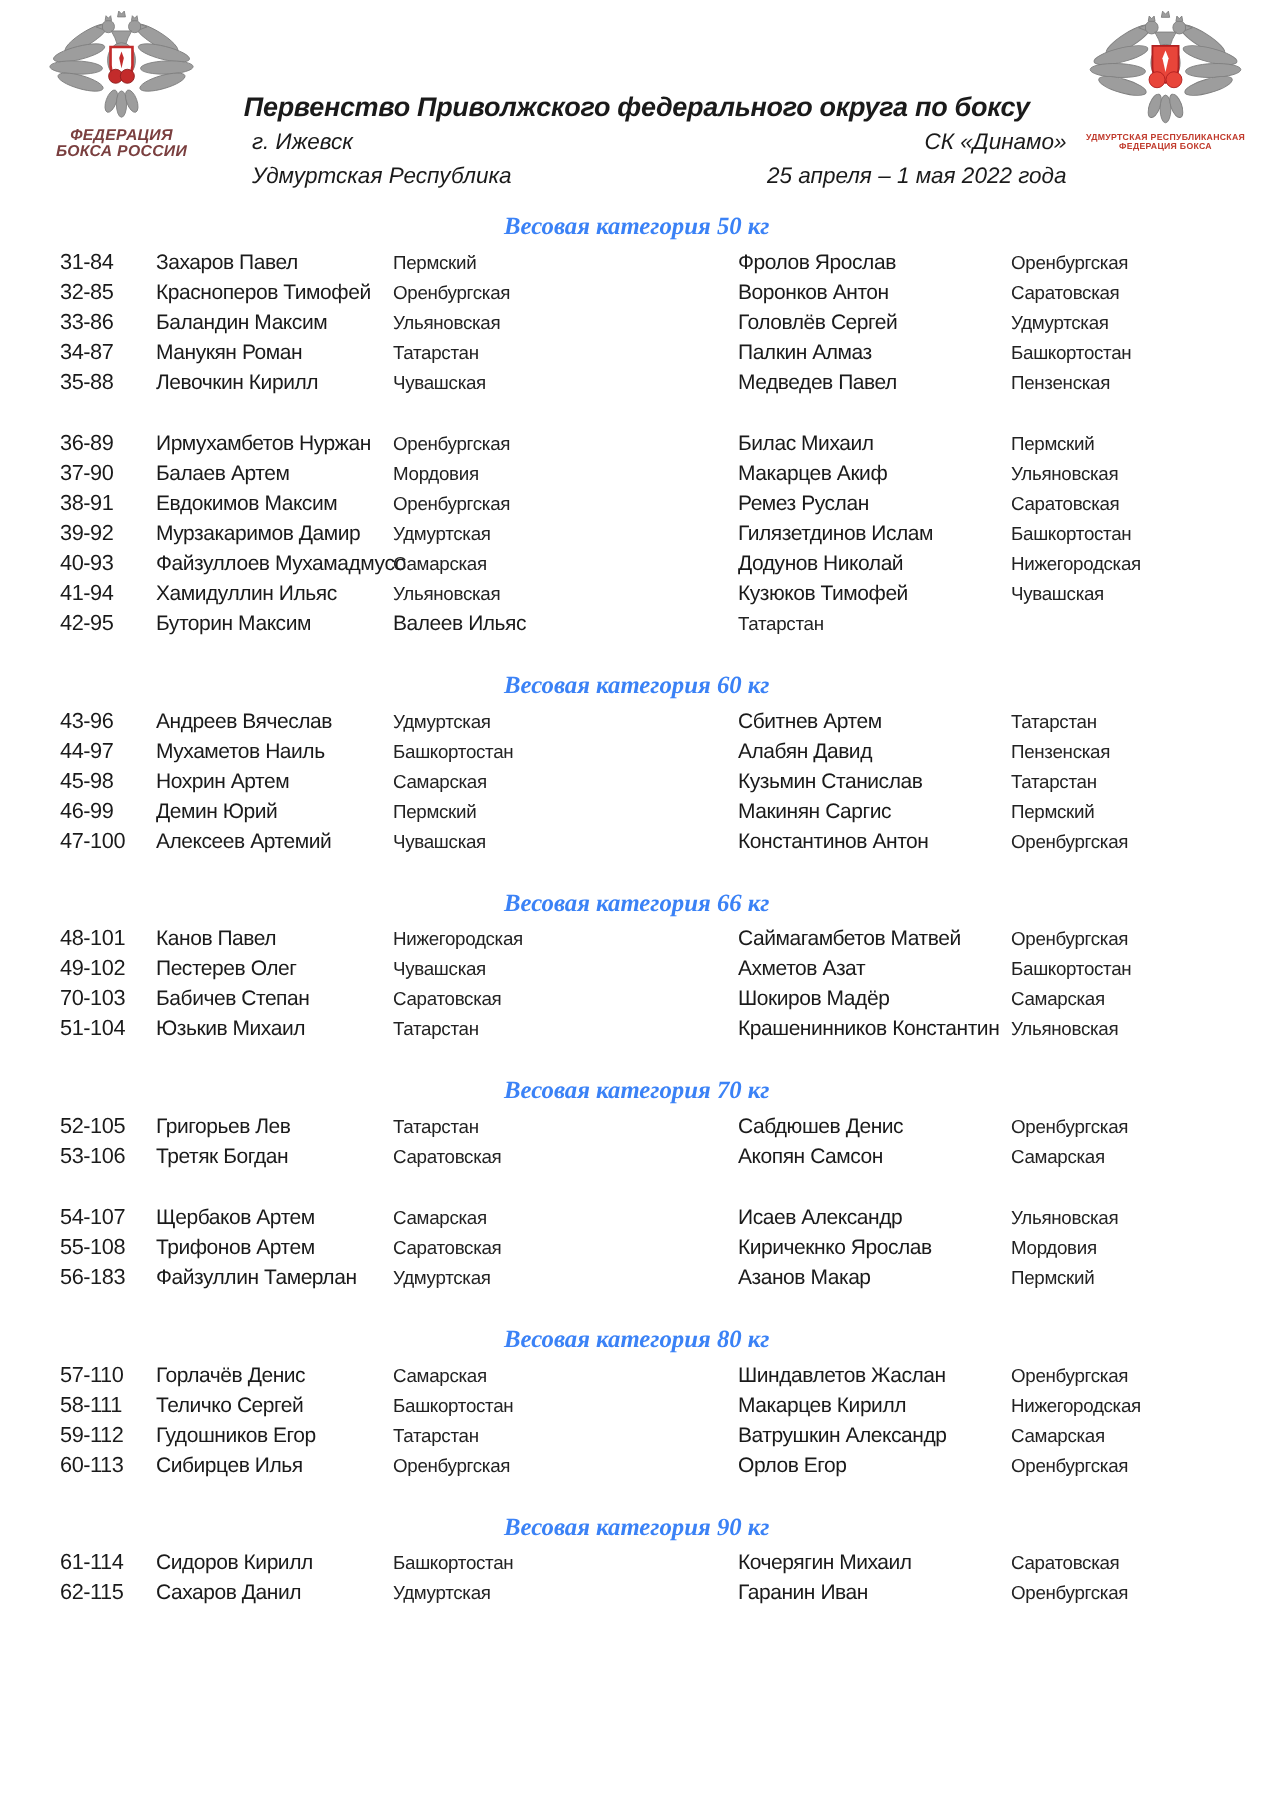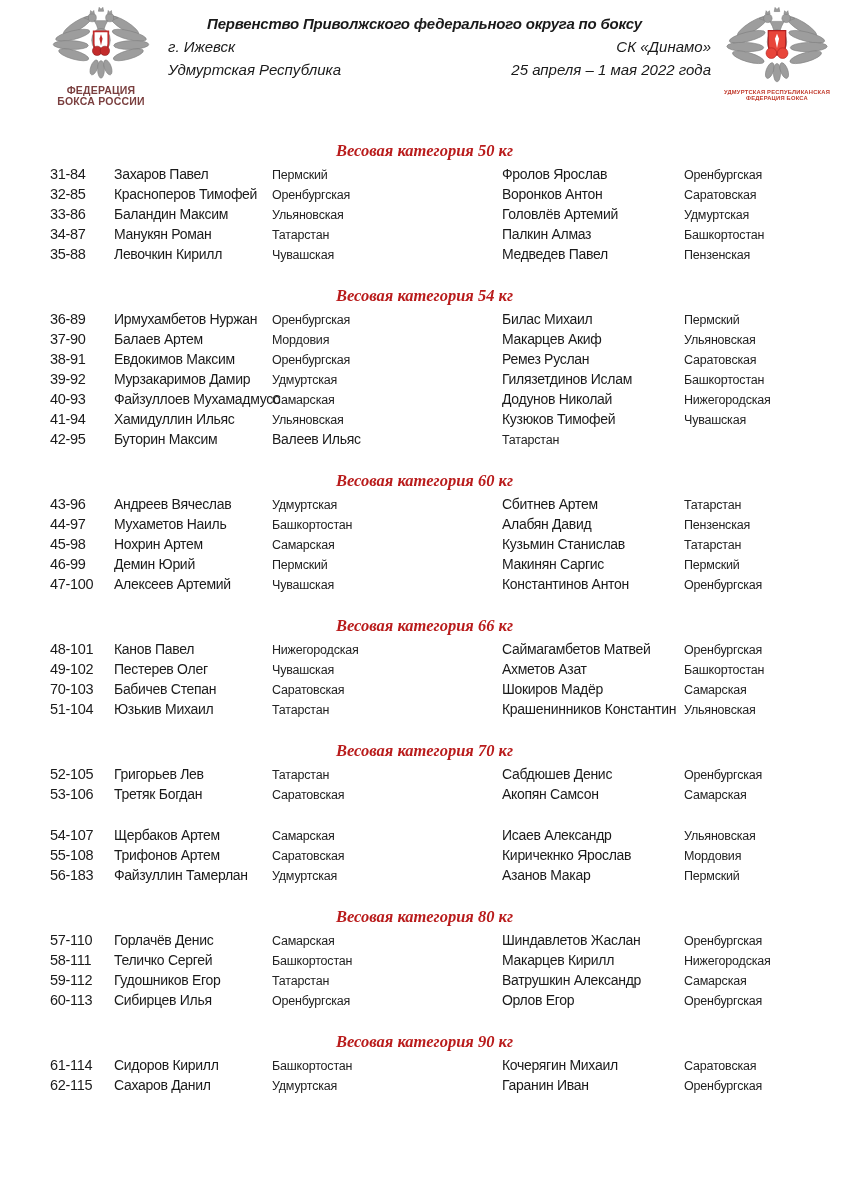--- a/index.html
+++ b/index.html
@@ -4,41 +4,41 @@
 <style>
   html,body { margin:0; padding:0; background:#e8e8e8; }
   .page {
     position:relative; width:849px; height:1200px; margin:0 auto;
     background:#ffffff; overflow:hidden;
     font-family:"Liberation Sans", sans-serif; color:#1a1a1a;
   }
   
   .header { position:relative; height:124px; }
   .logo { position:absolute; top:6px; text-align:center; }
-  .logo-left  { left:44px;  width:114px; }
+  .logo-left  { left:24px;  width:114px;font-style:italic; }
   .logo-right { right:8px;  width:128px; }
   .logo svg { display:block; margin:0 auto; }
   .logo-caption { font-weight:bold; line-height:1.05; letter-spacing:0.2px; }
   .logo-left  .logo-caption { color:var(--caption-maroon); font-size:10.5px; margin-top:1px; }
   .logo-right .logo-caption { color:var(--caption-red); font-size:5.8px; margin-top:1px; }
   .title-block { padding-top:12px; margin:0 160px; text-align:center; }
-  .title-line { font-weight:bold; font-style:italic; font-size:15px; line-height:23px; letter-spacing:-0.2px; }
+  .title-line { font-weight:bold; font-style:italic; font-size:18px; line-height:23px; letter-spacing:-0.2px;margin-top:48px; }
   .info-row { display:flex; justify-content:space-between; margin:1px 138px 0 168px;
               font-style:italic; font-size:15px; line-height:22px; }
   
   .content { padding-top:16px; }
   .section { margin-bottom:21px; }
   .section-title {
     text-align:center; font-family:"Liberation Serif", serif;
     font-weight:bold; font-style:italic; font-size:16.5px; line-height:22px;
-    margin-bottom:2px; color:#b91c1c;
+    margin-bottom:2px; color:#3b82f6;
   }
   .bout-row {
     display:grid; grid-template-columns:64px 158px 230px 182px 1fr;
-    padding-left:50px; height:20px; line-height:20px; align-items:baseline;
+    padding-left:40px; height:20px; line-height:20px; align-items:baseline;
   }
   .cell { white-space:nowrap; overflow:visible; }
   .cell-num  { font-size:14.5px; letter-spacing:-0.3px; }
   .cell-name { font-size:14px;   letter-spacing:-0.3px; }
   .cell-region { font-size:12.5px; letter-spacing:-0.2px; color:#222; }
 </style>
 </head>
 <body>
 
 <div class="page">
@@ -142,40 +142,39 @@
           <span class="cell cell-num">32-85</span>
           <span class="cell cell-name">Красноперов Тимофей</span>
           <span class="cell cell-region">Оренбургская</span>
           <span class="cell cell-name">Воронков Антон</span>
           <span class="cell cell-region">Саратовская</span>
         </div>
         <div class="bout-row">
           <span class="cell cell-num">33-86</span>
           <span class="cell cell-name">Баландин Максим</span>
           <span class="cell cell-region">Ульяновская</span>
-          <span class="cell cell-name">Головлёв Артемий</span>
+          <span class="cell cell-name">Головлёв Сергей</span>
           <span class="cell cell-region">Удмуртская</span>
         </div>
         <div class="bout-row">
           <span class="cell cell-num">34-87</span>
           <span class="cell cell-name">Манукян Роман</span>
           <span class="cell cell-region">Татарстан</span>
           <span class="cell cell-name">Палкин Алмаз</span>
           <span class="cell cell-region">Башкортостан</span>
         </div>
         <div class="bout-row">
           <span class="cell cell-num">35-88</span>
           <span class="cell cell-name">Левочкин Кирилл</span>
           <span class="cell cell-region">Чувашская</span>
           <span class="cell cell-name">Медведев Павел</span>
           <span class="cell cell-region">Пензенская</span>
         </div>
       </div>
       <div class="section">
-        <div class="section-title">Весовая категория 54 кг</div>
         <div class="bout-row">
           <span class="cell cell-num">36-89</span>
           <span class="cell cell-name">Ирмухамбетов Нуржан</span>
           <span class="cell cell-region">Оренбургская</span>
           <span class="cell cell-name">Билас Михаил</span>
           <span class="cell cell-region">Пермский</span>
         </div>
         <div class="bout-row">
           <span class="cell cell-num">37-90</span>
           <span class="cell cell-name">Балаев Артем</span>

